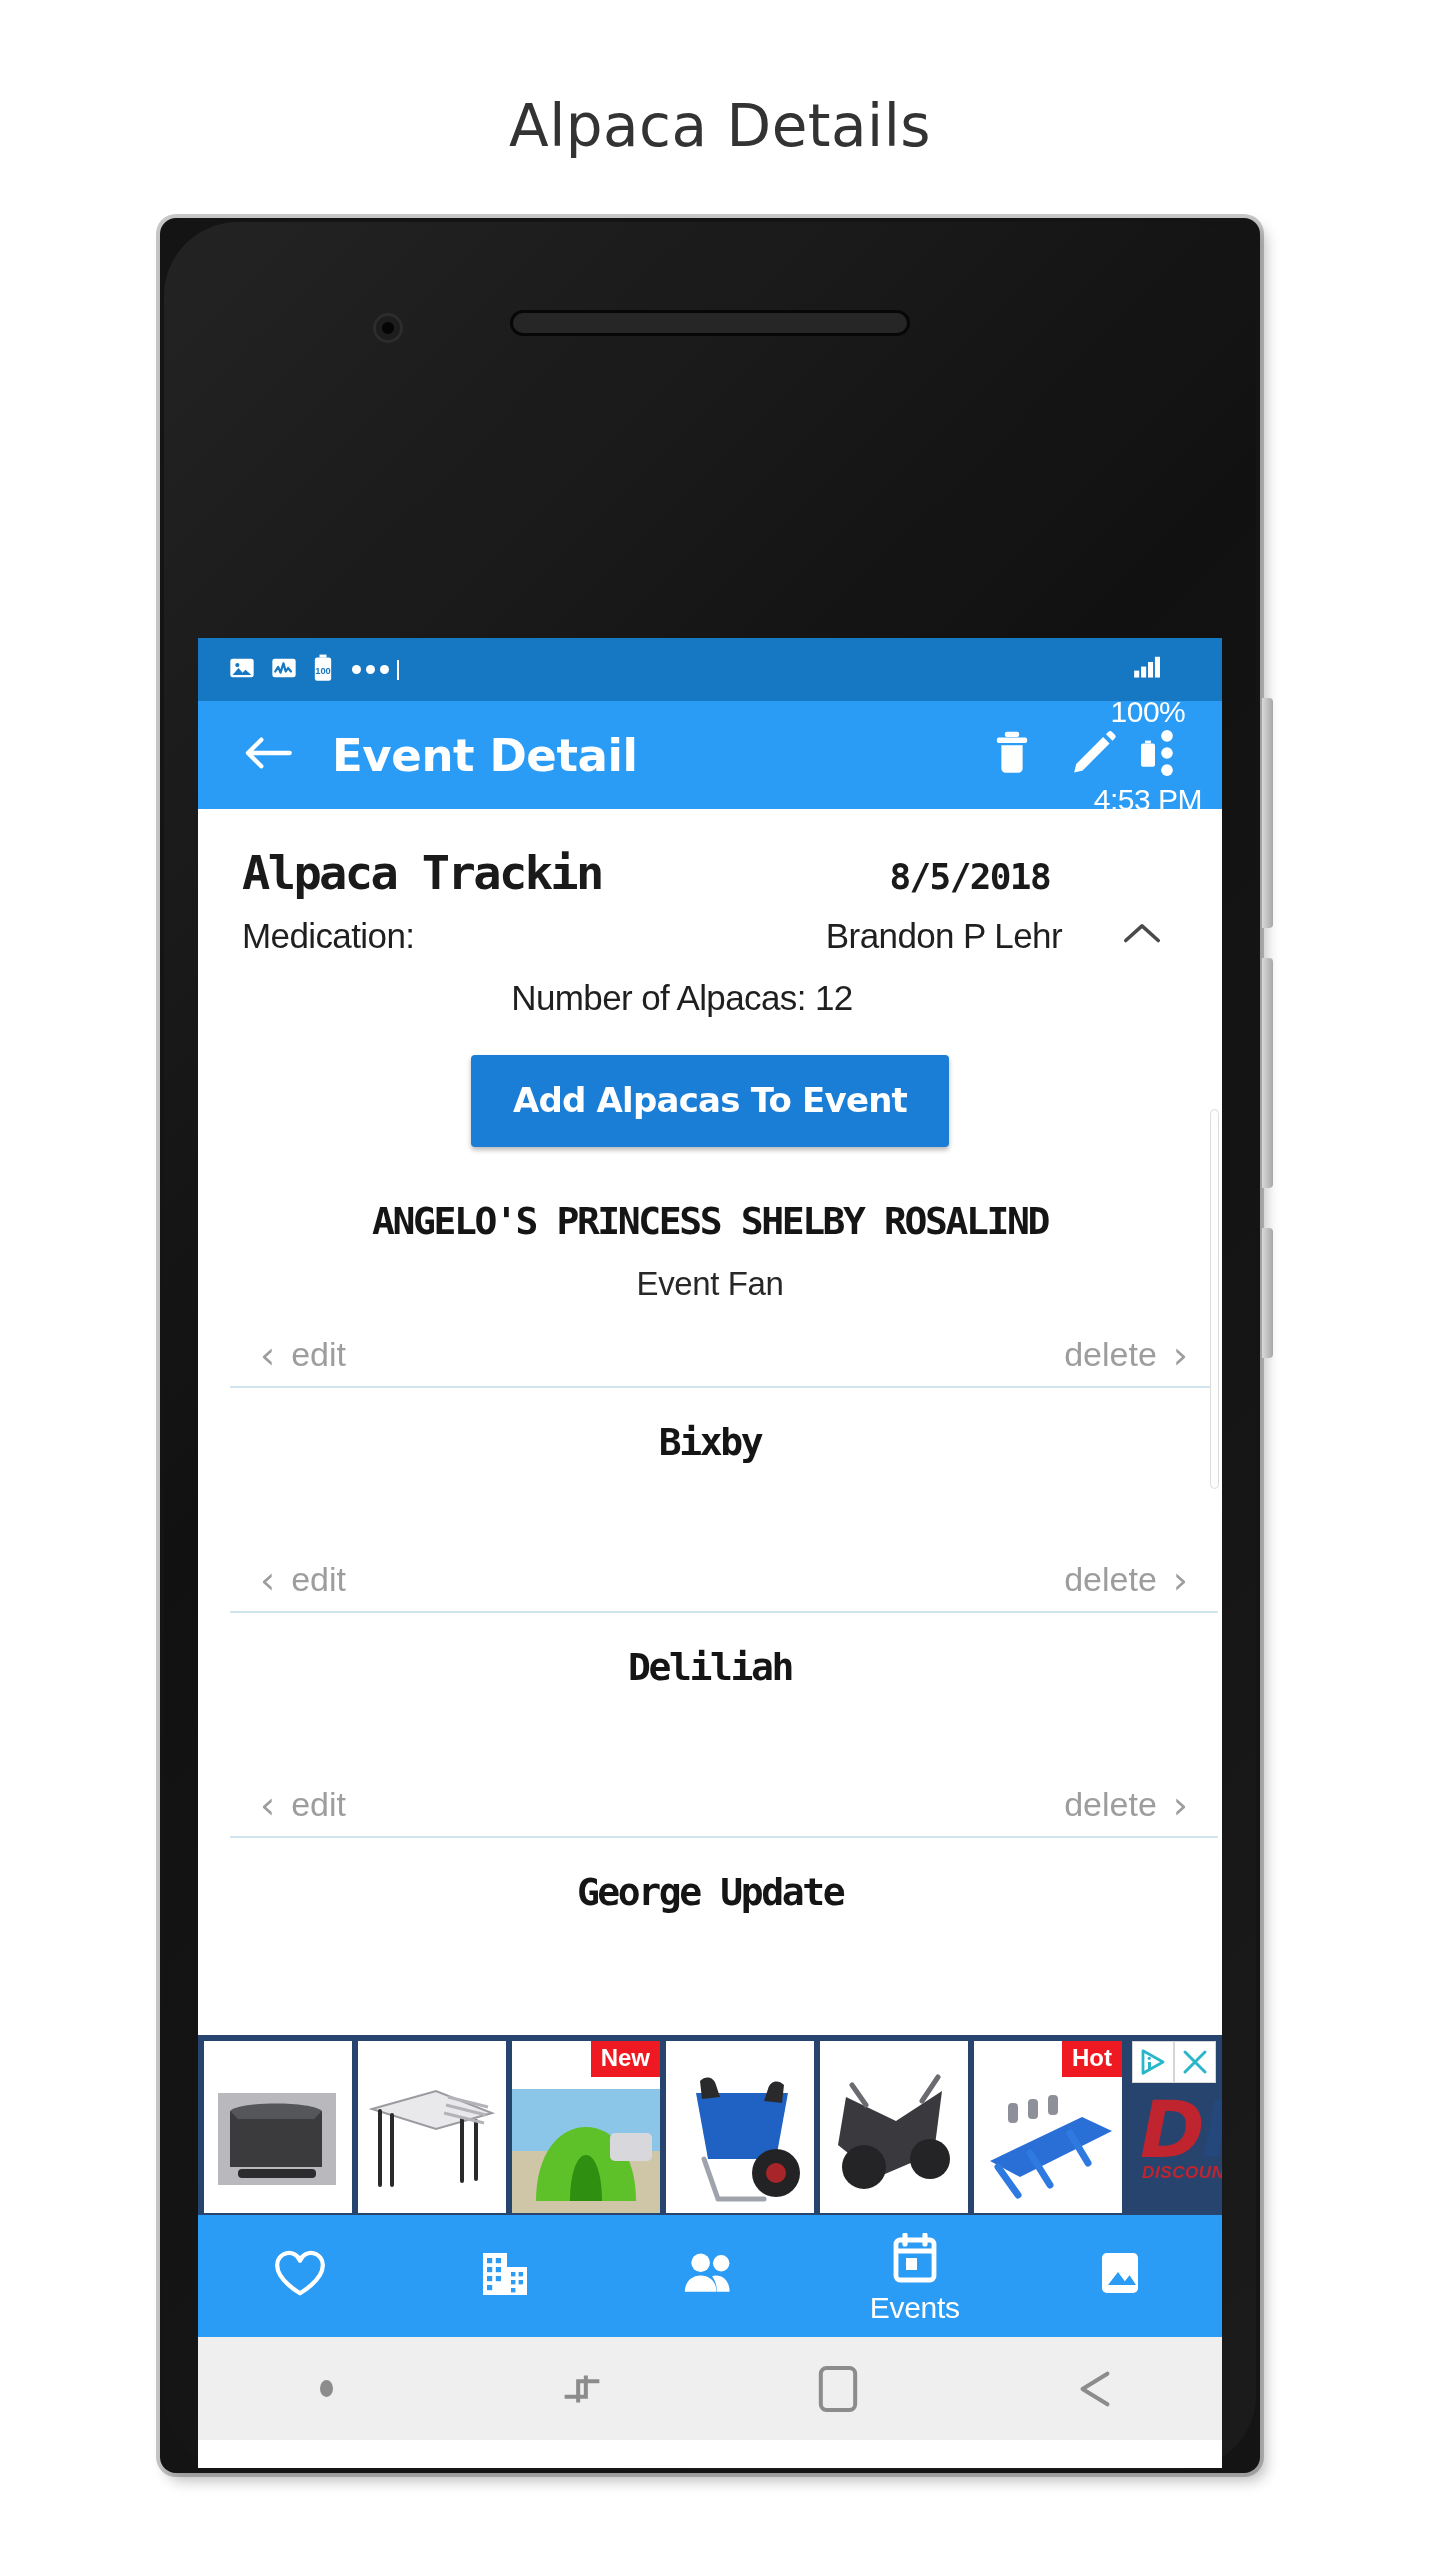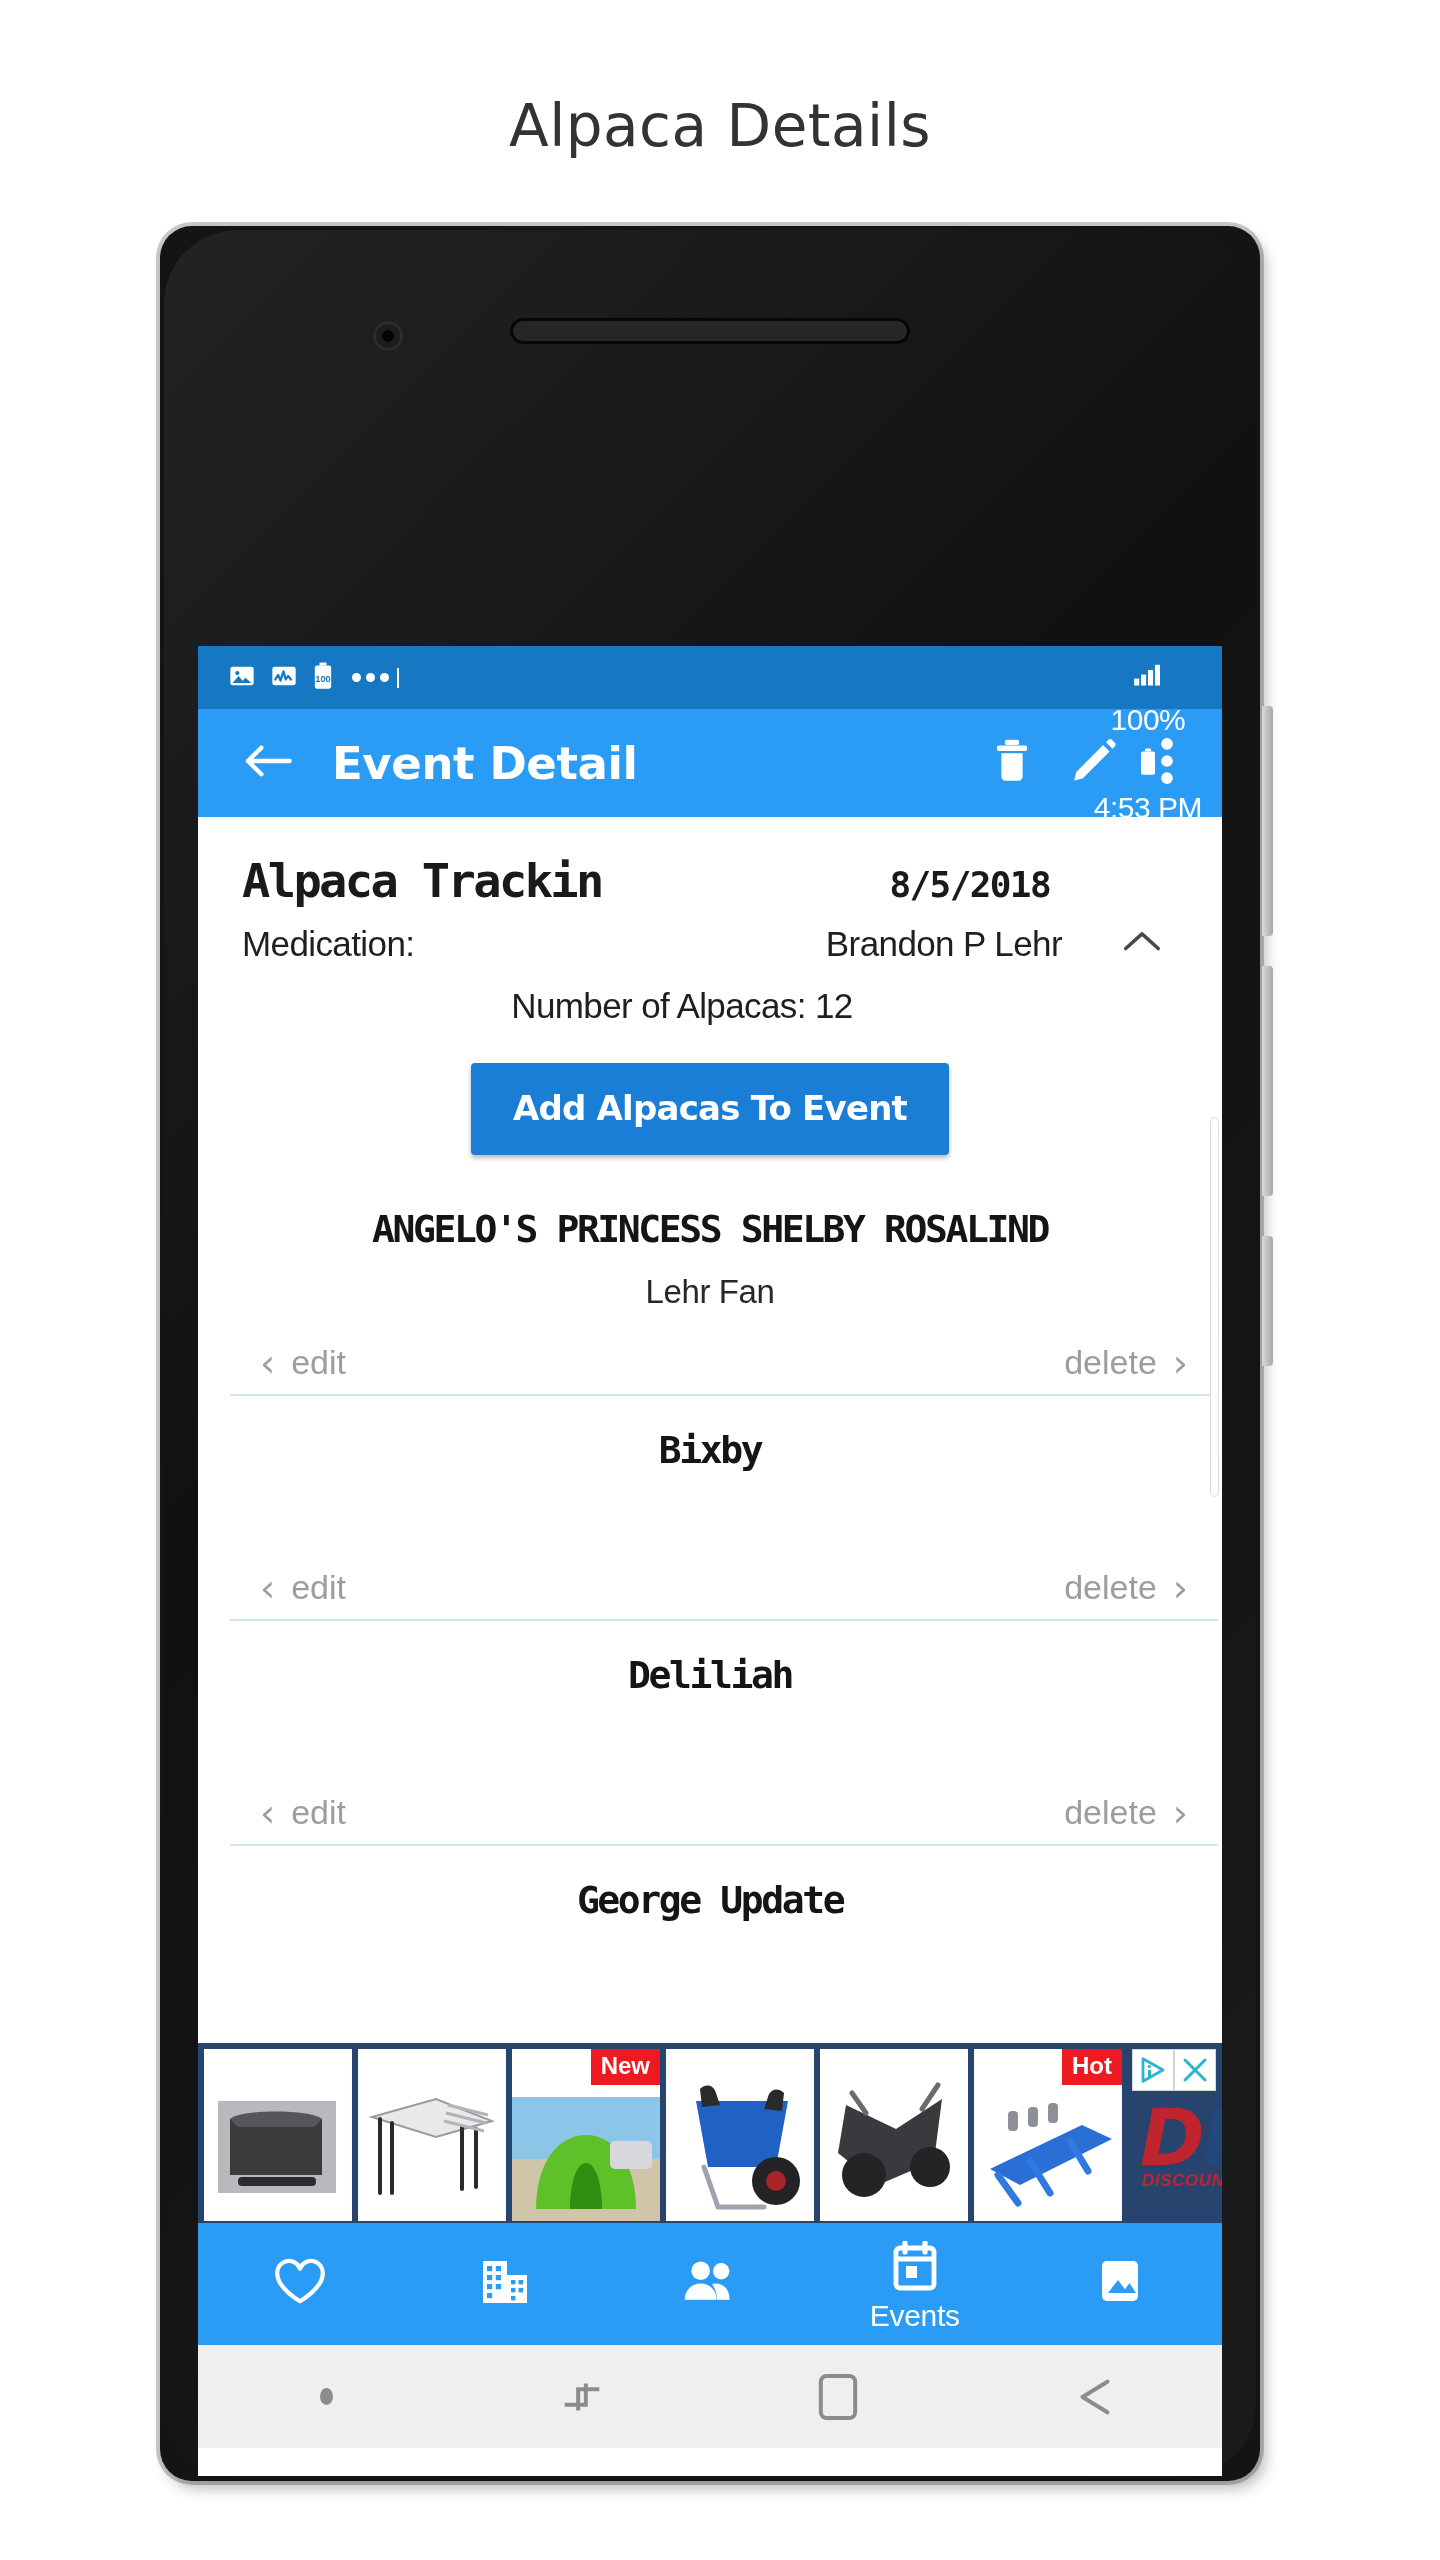--- a/index.html
+++ b/index.html
@@ -25,24 +25,24 @@
   
   .phone-wrap {
     position: absolute;
     left: 160px;
     top: 218px;
     width: 1115px;
     height: 2270px;
   }
   .phone-outer {
     position: absolute;
-    left: 0; top: 8px;
+    left: 0; top: 0;
     width: 1100px; height: 2255px;
     background: #141414;
-    border-radius: 32px;
+    border-radius: 16px;
     box-shadow: 6px 8px 14px rgba(0,0,0,0.26),
                 0 0 0 4px #c9c9c9;
   }
   .phone-gloss {
     position: absolute;
     left: 4px; top: 4px; right: 4px; bottom: 4px;
     border-radius: 74px;
     background: linear-gradient(135deg, #232323 0%, #111111 40%, #1b1b1b 100%);
   }
   .phone-speaker {
@@ -512,21 +512,21 @@
         </div>
 
         <div class="add-btn-wrap">
           <button class="add-btn">Add Alpacas To Event</button>
         </div>
 
         <div class="list">
 
           <div>
             <div class="alpaca-name">ANGELO'S PRINCESS SHELBY ROSALIND</div>
-            <div class="alpaca-sub">Lehr Fan</div>
+            <div class="alpaca-sub">Event Fan</div>
             <div class="sp-a"></div>
             <div class="ed-row">
               <span class="ed-left">
                 <span class="chev">‹</span>
                 <span>edit</span>
               </span>
               <span class="ed-right">
                 <span>delete</span>
                 <span class="chev">›</span>
               </span>

